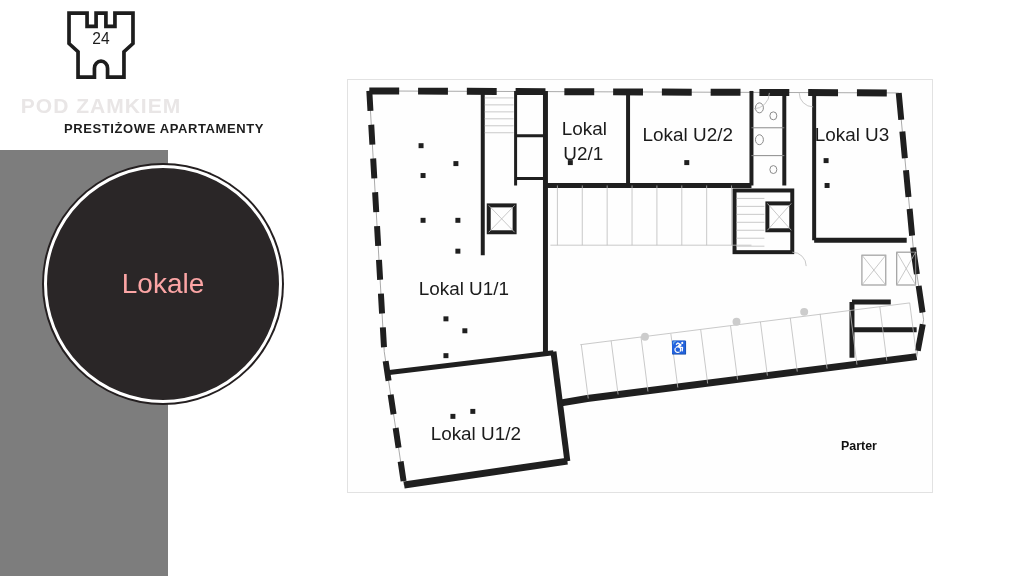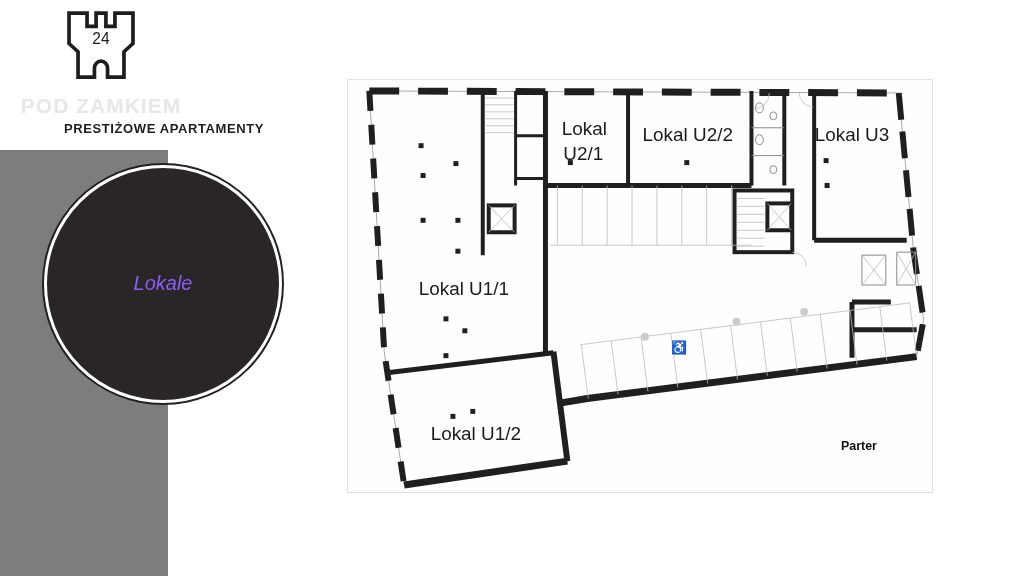--- a/index.html
+++ b/index.html
@@ -37,21 +37,21 @@
   }
   
   .badge {
     position:absolute; left:44px; top:165px; width:238px; height:238px;
     background:#2a2627; border:3px solid #ffffff; border-radius:50%;
     box-shadow:0 0 0 2px #241f20;
     display:flex; align-items:center; justify-content:center;
     text-align:center; z-index:3;
   }
   .badge-text {
-    color:#8b5cf6; font-size:20px; line-height:1.38; font-weight:400;font-style:italic;
+    color:#fca5a5; font-size:28px; line-height:1.38; font-weight:400;
   }
   
   .plan {
     position:absolute; left:347px; top:79px; width:586px; height:414px;
     background:#fefefe; border:1px solid #e2e2e2;
   }
   .plan svg { display:block; }
   .plan-label {
     font-family:"Liberation Sans", sans-serif;
     font-size:19px; fill:#1b1b1b;

